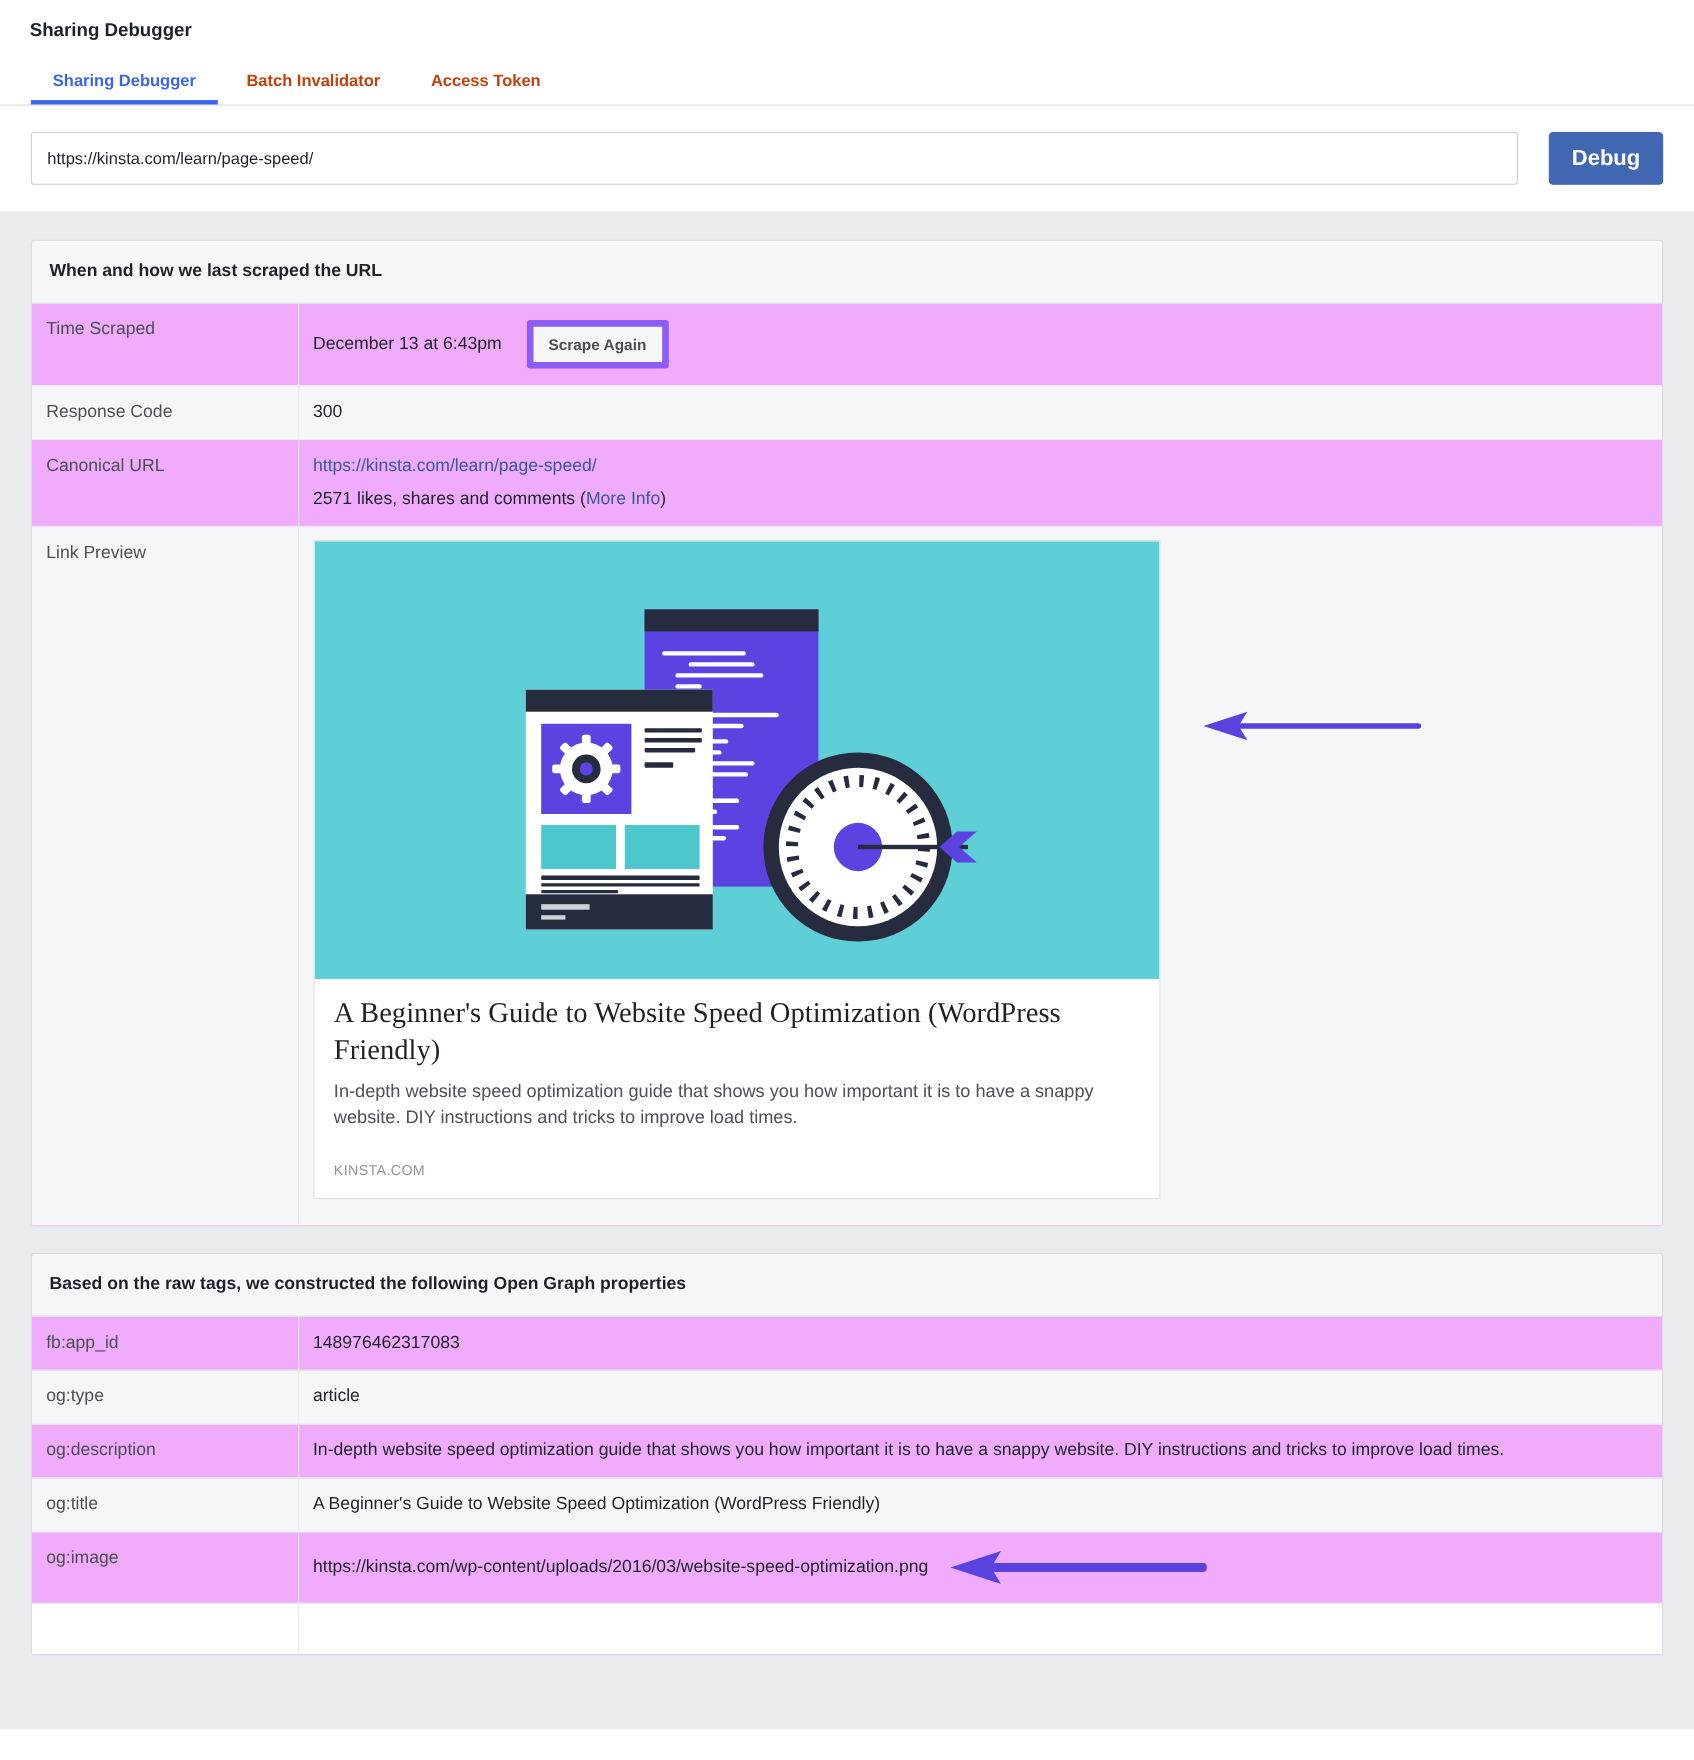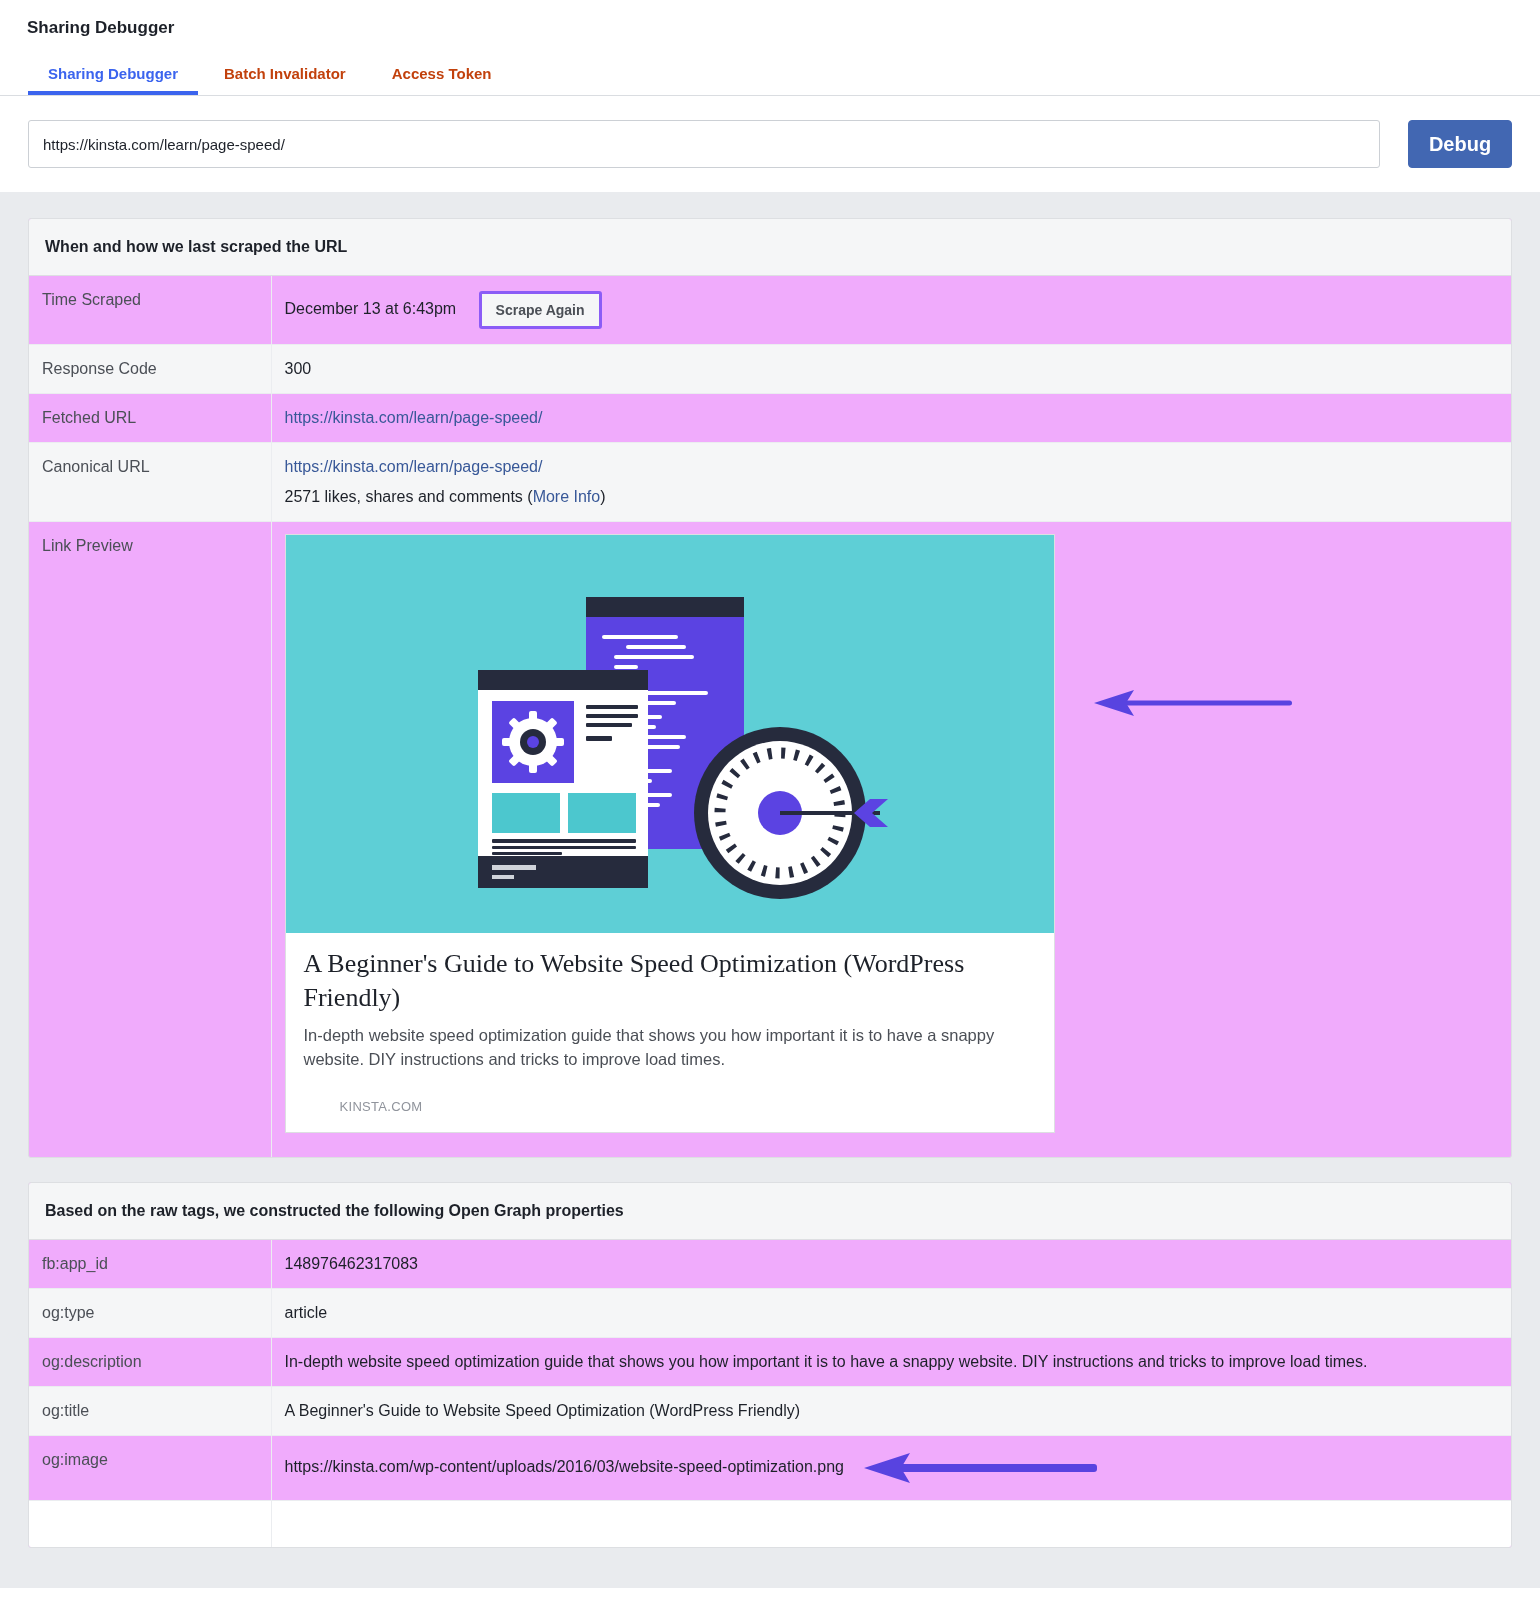--- a/index.html
+++ b/index.html
@@ -59,42 +59,42 @@
   table.kv tr:first-child { border-top:none; }
   table.kv tr:nth-child(even) td { background:#f5f6f7; }
   td.k {
     width:242px; padding:15px 12px 15px 13px; vertical-align:top;
     color:#4b4f56; border-right:1px solid #ebedf0;
   }
   td.v { padding:15px 16px 15px 13px; color:#1d2129; vertical-align:middle; }
   a.lnk { color:#385898; text-decoration:none; cursor:pointer; }
   .scrape-btn {
     margin-left:18px; padding:8px 14px;
-    background:#f5f6f7; border:3px solid #8b5cf6; border-radius:3px;
+    background:#f5f6f7; border:6px solid #8b5cf6; border-radius:3px;
     font-size:14px; font-weight:bold; color:#4b4f56; cursor:pointer;
     font-family:"Liberation Sans","DejaVu Sans",sans-serif;
     vertical-align:middle;
   }
   .canon-line2 { margin-top:12px; color:#1d2129; }
   
   td.preview-cell { position:relative; padding:12px 13px 24px 13px; }
   .preview-card { width:770px; border:1px solid #dddfe2; background:#fff; }
   .preview-img { display:block; width:768px; height:398px; }
   .preview-text { padding:14px 18px 18px 18px; }
   .preview-title {
     font-family:"Liberation Serif","DejaVu Serif",serif;
     font-size:26px; line-height:1.3; color:#1d2129; margin:0;
     font-weight:normal;
   }
   .preview-desc {
     margin-top:9px; font-size:16.5px; line-height:1.45; color:#4b4f56;
     max-width:740px;
   }
   .preview-domain {
-    margin-top:28px; font-size:13px; color:#90949c; letter-spacing:.3px;margin-left:36px;
+    margin-top:28px; font-size:13px; color:#90949c; letter-spacing:.3px;
   }
   .preview-arrow { position:absolute; left:822px; top:166px; }
   
   .inline-arrow { vertical-align:middle; margin-left:16px; }
   .cut-row td { height:46px; background:#fff !important; }
 </style>
 </head>
 <body>
 
 <div class="top">
@@ -119,26 +119,20 @@
       <tr>
         <td class="k">Time Scraped</td>
         <td class="v">
           <span>December 13 at 6:43pm</span>
           <button class="scrape-btn">Scrape Again</button>
         </td>
       </tr>
       <tr>
         <td class="k">Response Code</td>
         <td class="v">300</td>
-      </tr>
-      <tr>
-        <td class="k">Fetched URL</td>
-        <td class="v">
-          <a class="lnk">https://kinsta.com/learn/page-speed/</a>
-        </td>
       </tr>
       <tr>
         <td class="k">Canonical URL</td>
         <td class="v">
           <div><a class="lnk">https://kinsta.com/learn/page-speed/</a></div>
           <div class="canon-line2"><span>2571 likes, shares and comments (</span><a class="lnk">More Info</a><span>)</span></div>
         </td>
       </tr>
       <tr>
         <td class="k">Link Preview</td>

